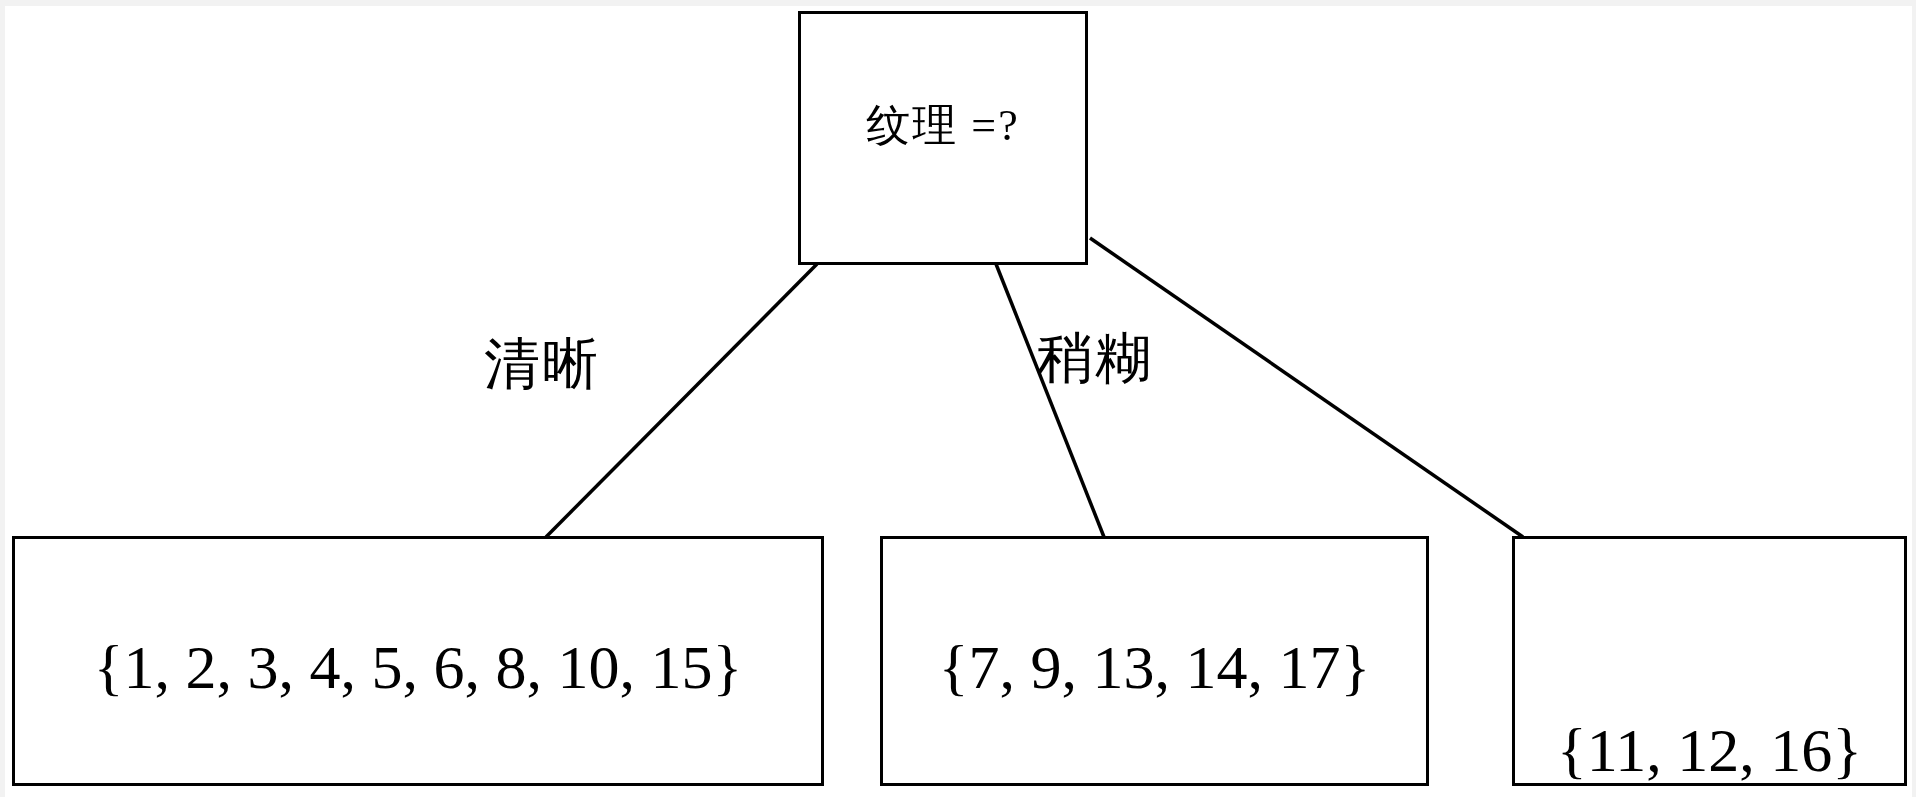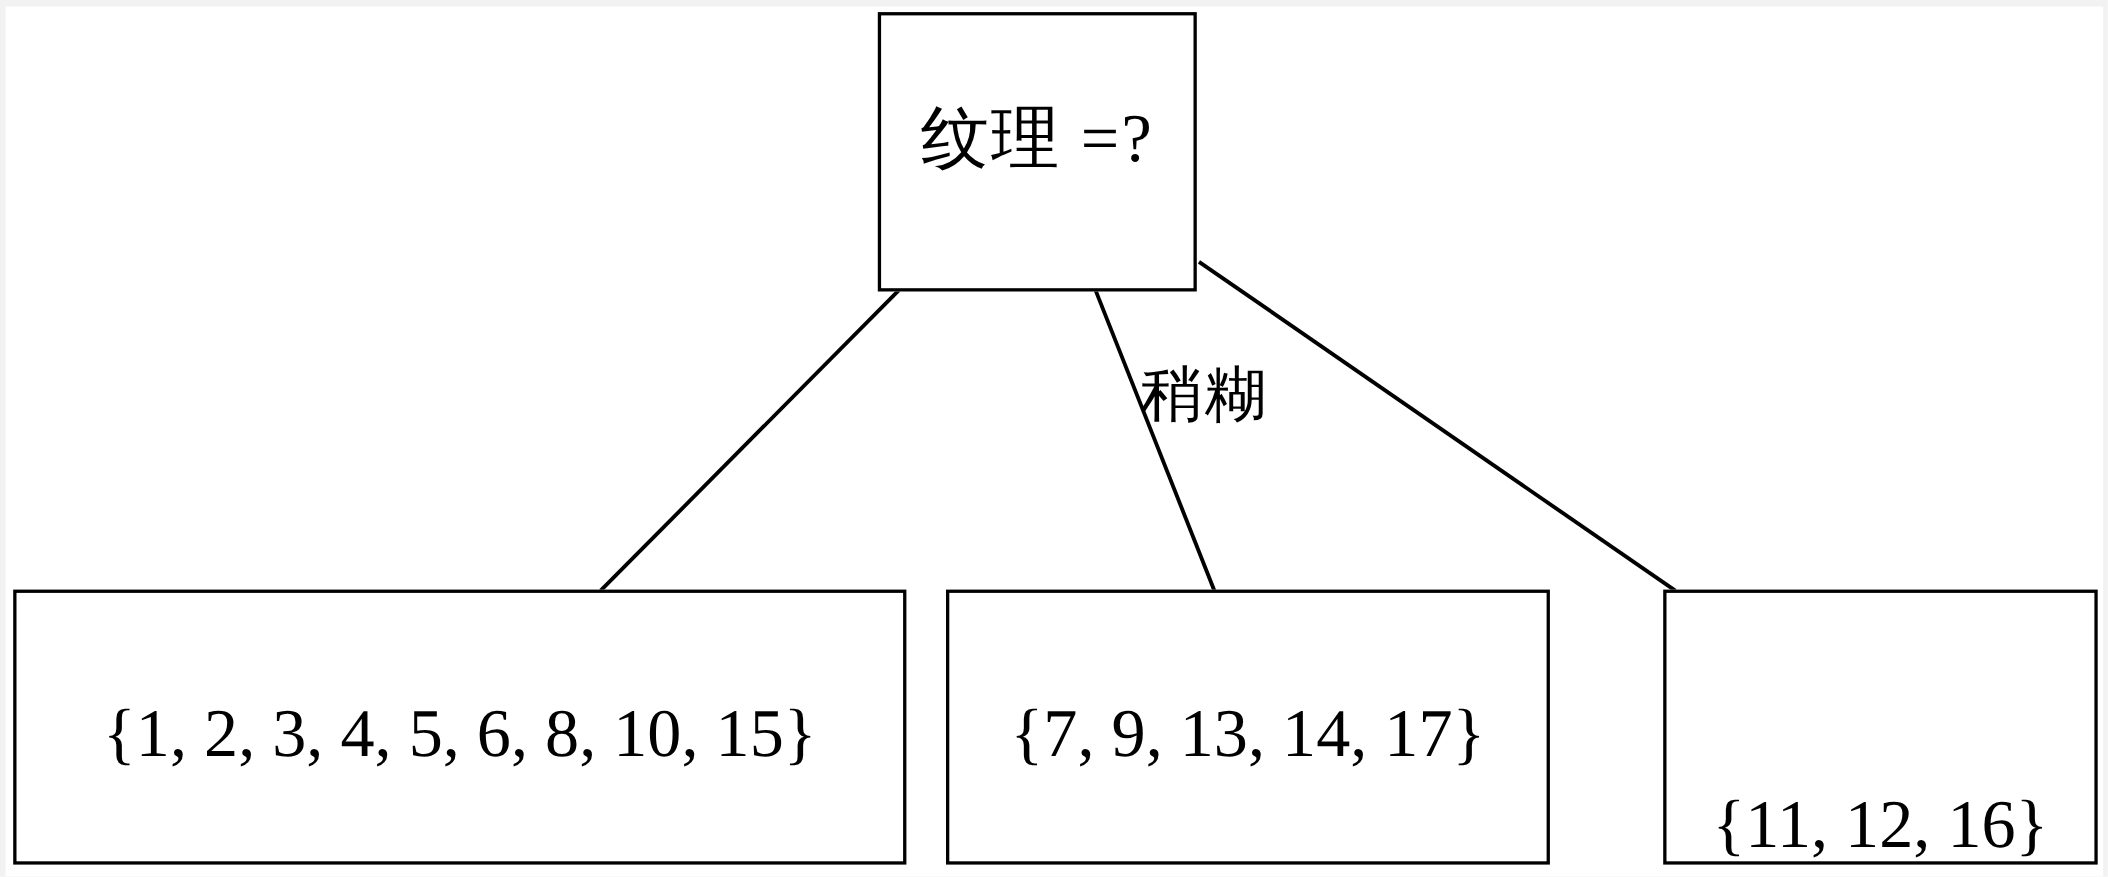--- a/index.html
+++ b/index.html
@@ -48,33 +48,33 @@
     color: #000000;
     line-height: 1;
   }
   #root-node {
     left: 798px;
     top: 11px;
     width: 290px;
     height: 254px;
   }
   #root-node .node-text {
-    font-size: 62px;
+    font-size: 44px;
     letter-spacing: 2px;
     position: relative;
     top: -12px;
   }
   #leaf-node-1 {
     left: 12px;
     top: 536px;
     width: 812px;
     height: 250px;
   }
   #leaf-node-2 {
-    left: 860px;
+    left: 880px;
     top: 536px;
     width: 549px;
     height: 250px;
   }
   #leaf-node-3 {
     left: 1512px;
     top: 536px;
     width: 395px;
     height: 250px;
     align-items: flex-end;
@@ -110,20 +110,21 @@
   <svg id="edges" viewBox="0 0 1916 797" xmlns="http://www.w3.org/2000/svg">
     <line x1="817" y1="264" x2="546" y2="537" stroke="#000000" stroke-width="3.5"></line>
     <line x1="996" y1="264" x2="1104" y2="537" stroke="#000000" stroke-width="3.5"></line>
     <line x1="1090" y1="238" x2="1523" y2="537" stroke="#000000" stroke-width="3.5"></line>
   </svg>
 
   <div class="node" id="root-node">
     <span class="node-text">纹理 =?</span>
   </div>
 
+  <div class="edge-label" id="edge-label-1">清晰</div>
   <div class="edge-label" id="edge-label-2">稍糊</div>
 
   <div class="node" id="leaf-node-1">
     <span class="leaf-text">{1, 2, 3, 4, 5, 6, 8, 10, 15}</span>
   </div>
 
   <div class="node" id="leaf-node-2">
     <span class="leaf-text">{7, 9, 13, 14, 17}</span>
   </div>
 

